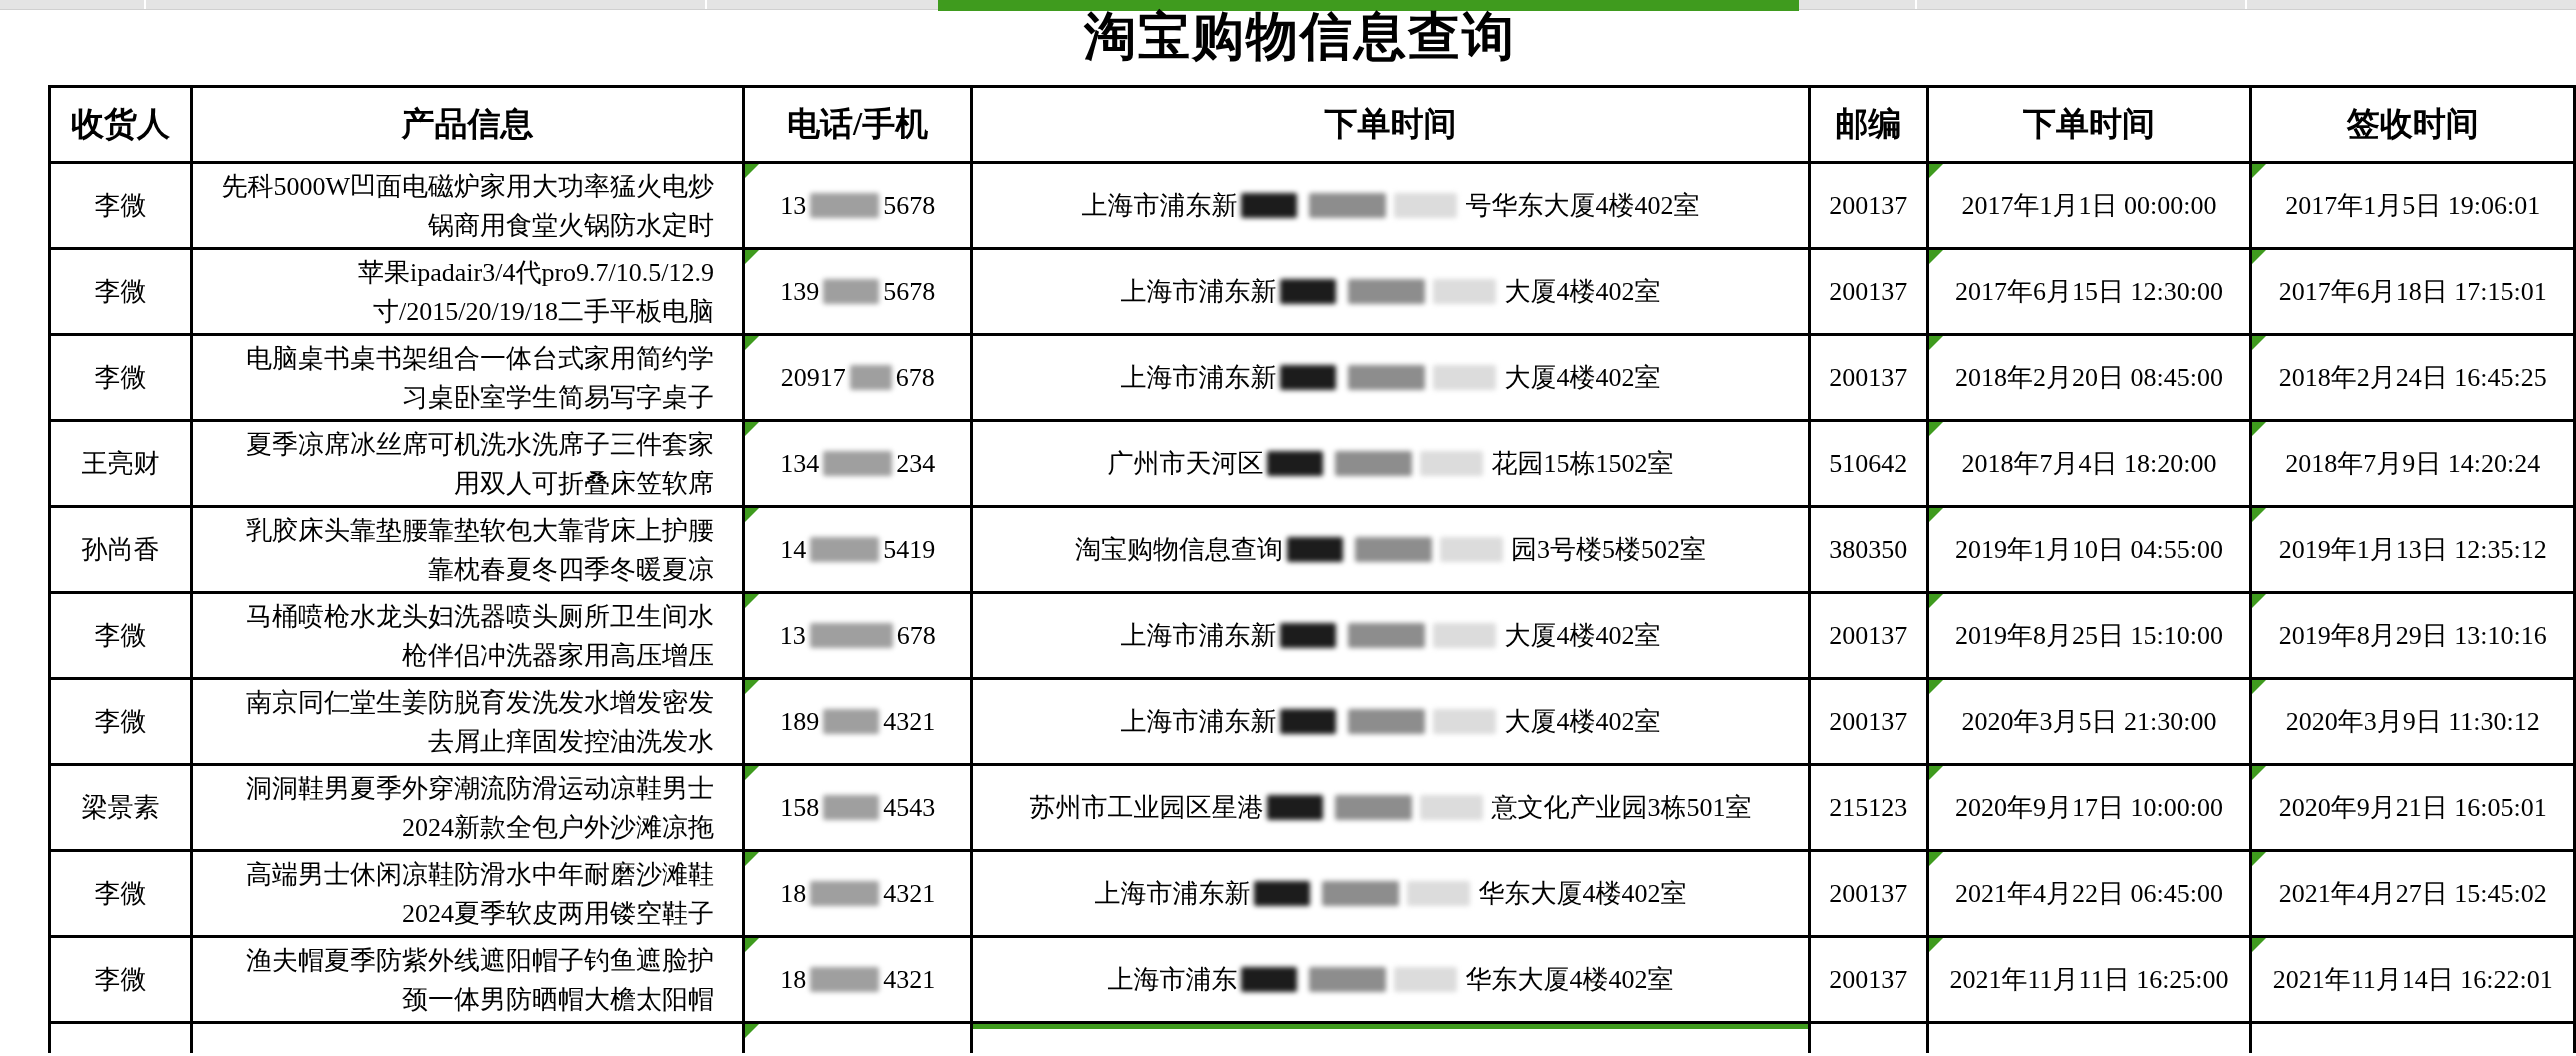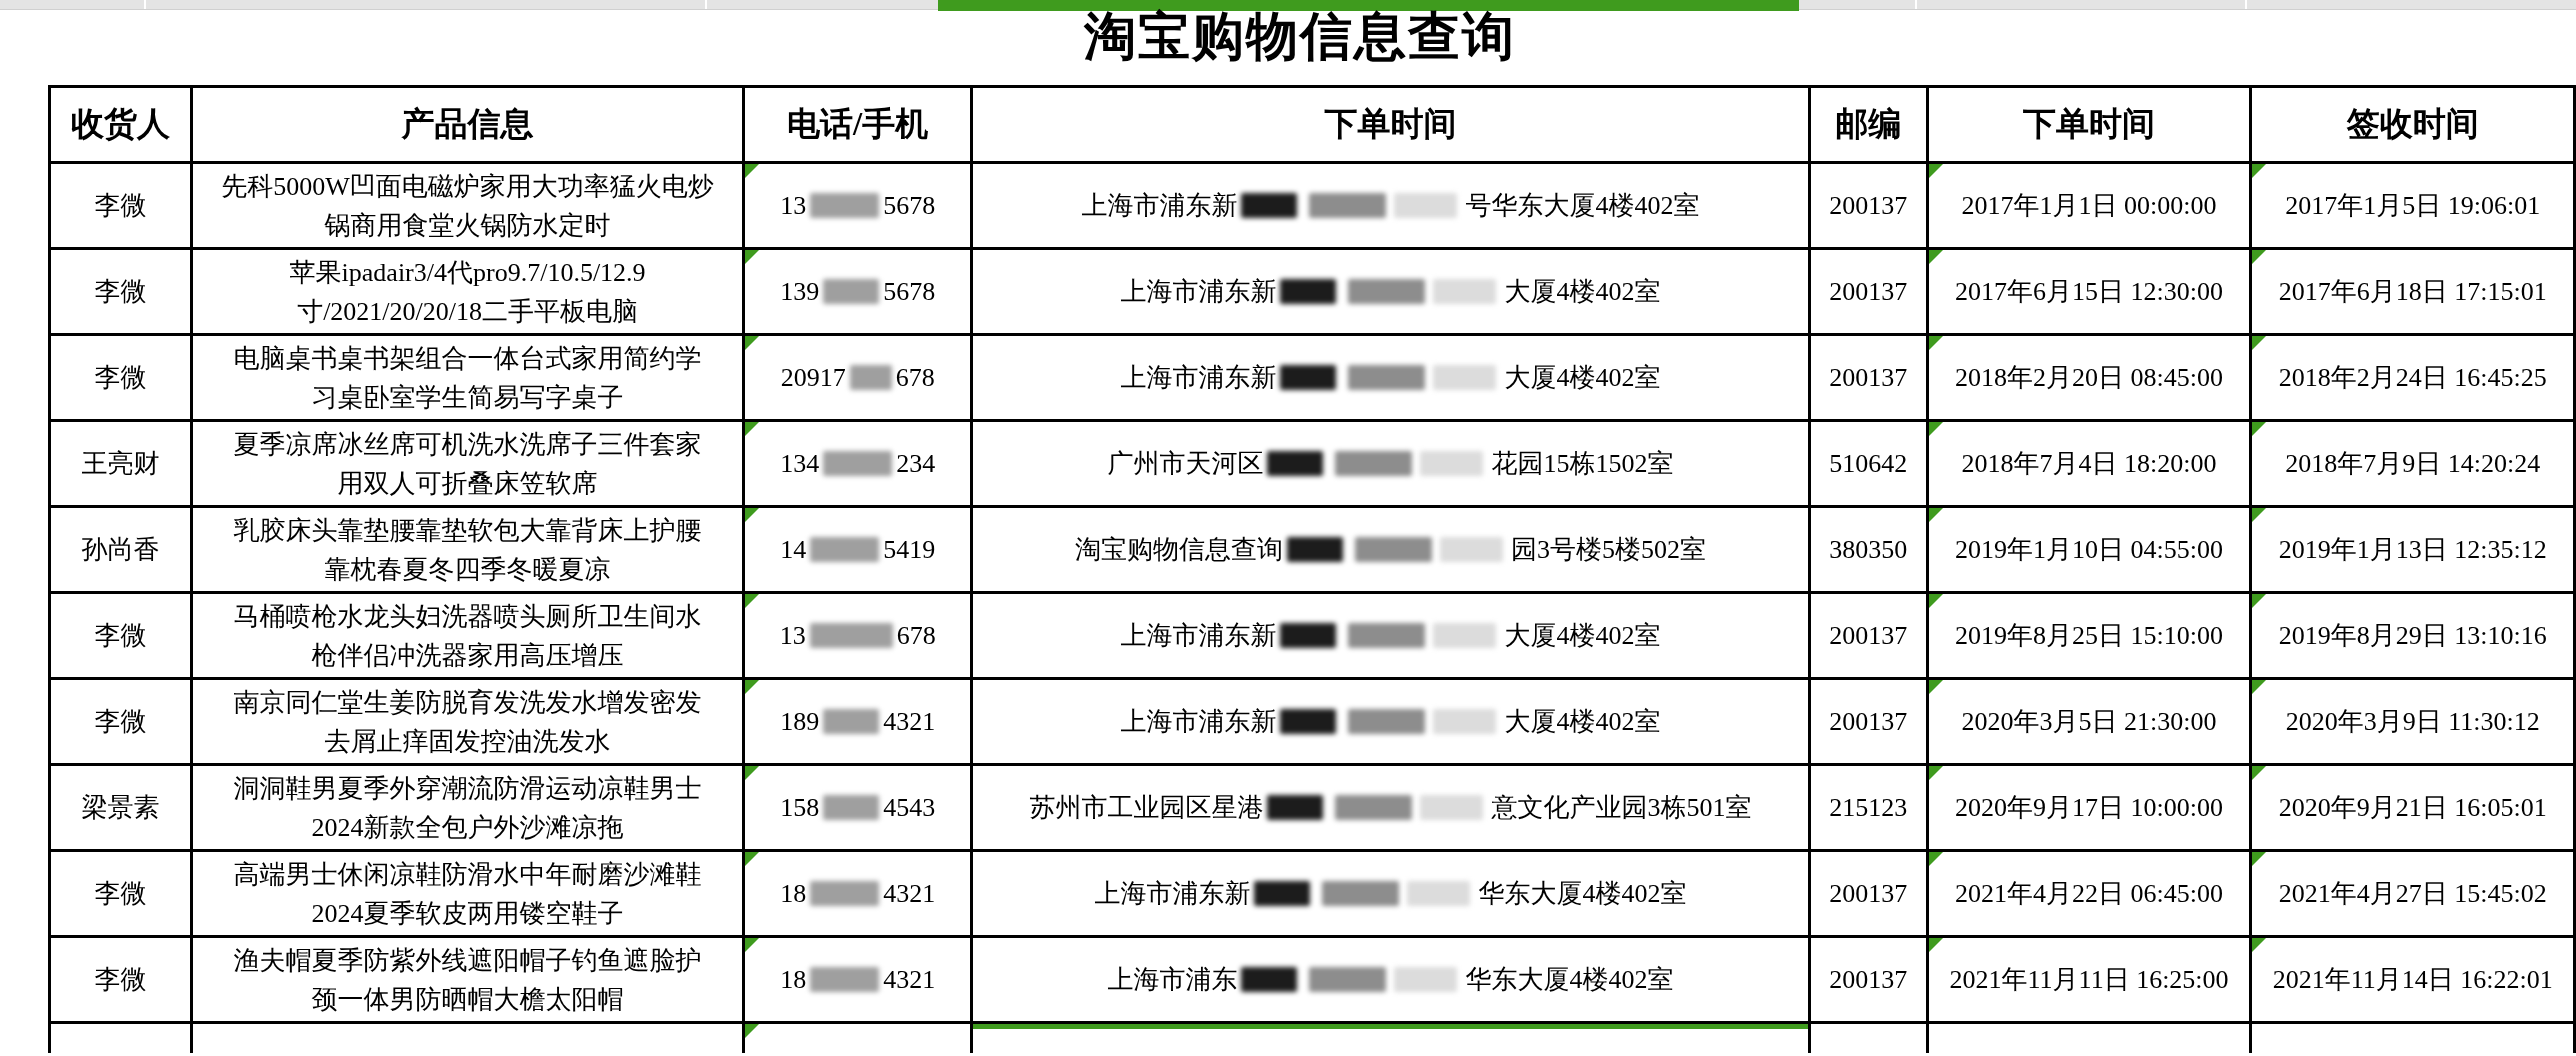--- a/index.html
+++ b/index.html
@@ -16,21 +16,21 @@
 
   h1.title { position:absolute; top:2px; left:12px; width:100%; margin:0;
     text-align:center; font-size:52px; font-weight:bold; letter-spacing:2px; }
 
   table.orders { position:absolute; top:85px; left:0; border-collapse:collapse; table-layout:fixed;margin-left:48px; }
   th,td { border:3px solid var(--border); text-align:center; vertical-align:middle;
     position:relative; overflow:hidden; padding:0 6px; }
   th { font-size:33px; font-weight:bold; height:73px; }
   tbody tr { height:86px; }
   td { font-size:26px; line-height:1.45; }
-  td.c-product { line-height:1.5; padding:0 28px; }
+  td.c-product { line-height:1.5; padding:0 28px;text-align:right; }
   tr.partial { height:30px; }
   tr.partial td { border-bottom:none; }
   tr.partial td.c-addr { box-shadow: inset 0 5px 0 var(--green); }
 
   
   .tri { position:absolute; top:0; left:0; width:0; height:0;
     border-top:14px solid var(--green); border-right:14px solid transparent; }
 
   
   .blur { display:inline-block; vertical-align:middle; height:25px; border-radius:2px;
@@ -92,21 +92,21 @@
       <span>2017年1月1日 00:00:00</span>
     </td>
     <td>
       <span class="tri"></span>
       <span>2017年1月5日 19:06:01</span>
     </td>
   </tr>
 
   <tr>
     <td><span>李微</span></td>
-    <td class="c-product"><span>苹果ipadair3/4代pro9.7/10.5/12.9寸/2021/20/20/18二手平板电脑</span></td>
+    <td class="c-product"><span>苹果ipadair3/4代pro9.7/10.5/12.9寸/2015/20/19/18二手平板电脑</span></td>
     <td>
       <span class="tri"></span>
       <span>139</span><span class="blur ph" style="width: 56px;"></span><span>5678</span>
     </td>
     <td class="c-addr">
       <span>上海市浦东新</span><span class="blur a1"></span><span class="blur a2"></span><span class="blur a3"></span><span>大厦4楼402室</span>
     </td>
     <td><span>200137</span></td>
     <td>
       <span class="tri"></span>

